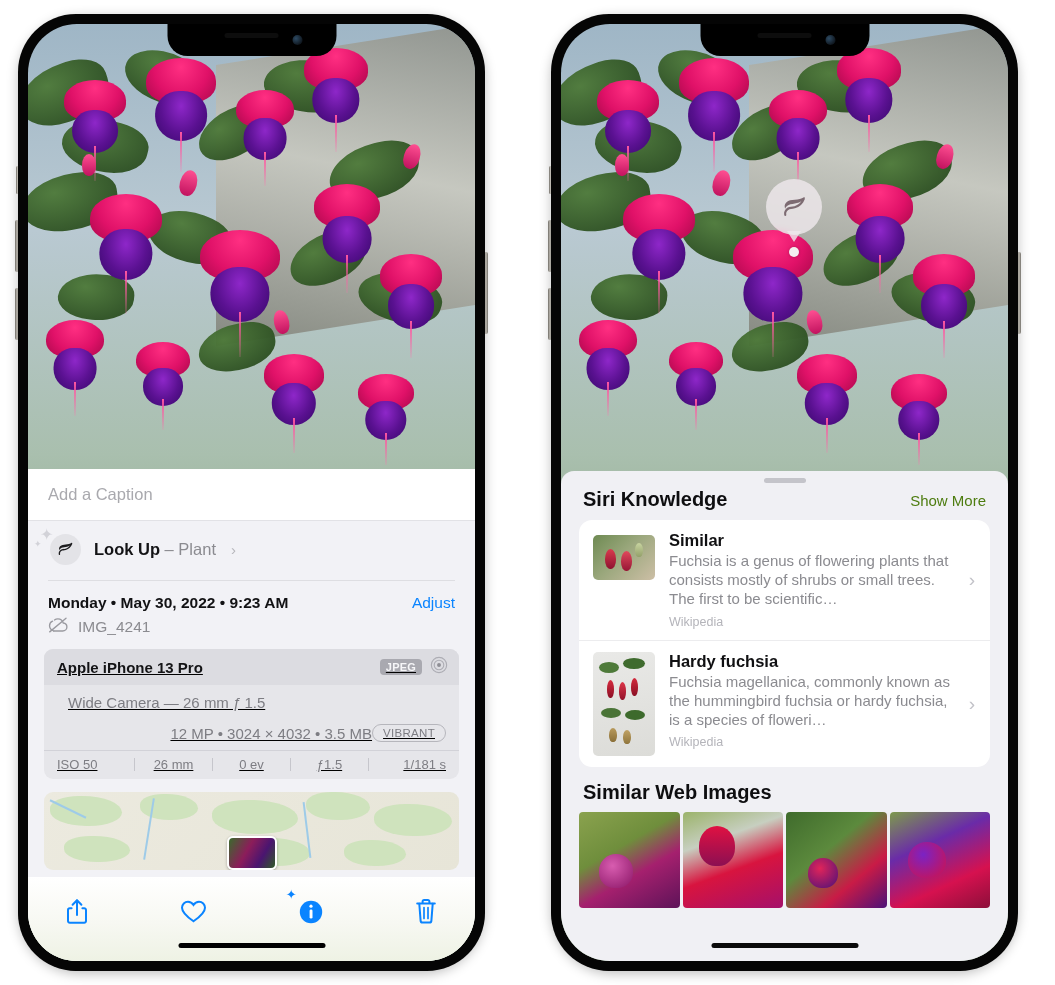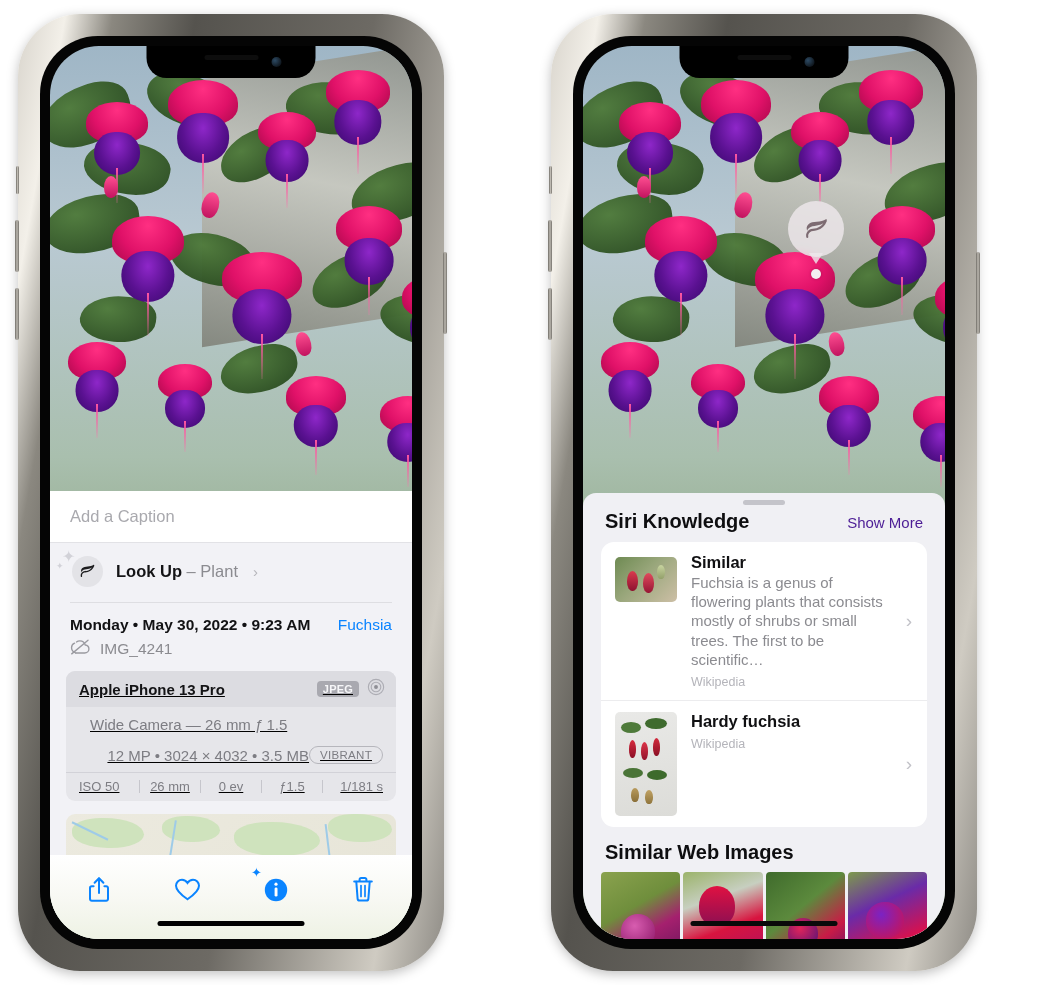--- a/index.html
+++ b/index.html
@@ -7,24 +7,24 @@
     width: 1055px; height: 985px;
     background: #ffffff;
     font-family: "Liberation Sans", sans-serif;
     overflow: hidden;
   }
   .stage { position: relative; width: 1055px; height: 985px; }
 
   
   .phone {
     position: absolute;
-    width: 426px; height: 957px;
+    width: 467px; height: 957px;
     border-radius: 62px;
     background: linear-gradient(100deg,#d8d4cc 0%,#f3f0e9 8%,#8b8880 16%,#55534e 30%,#6d6a64 60%,#cfcbc2 88%,#8d8a84 100%);
-    padding: 22px;
+    padding: 0;
     box-shadow: 0 3px 12px rgba(0,0,0,.25);
   }
   .phone.left  { left: 18px;  top: 14px; }
   .phone.right { left: 551px; top: 14px; }
   .bezel {
     position: relative; width: 100%; height: 100%;
     background: #050505; border-radius: 58px; padding: 10px;
   }
   .screen {
     position: relative; width: 100%; height: 100%;
@@ -228,21 +228,21 @@
   .close-btn {
     position: absolute; right: 17px; top: 4px; width: 30px; height: 30px;
     border-radius: 50%; background: #dfdfe4;
     display: flex; align-items: center; justify-content: center;
   }
   .sec-head {
     display: flex; justify-content: space-between; align-items: baseline;
     padding: 5px 22px 9px 22px;
   }
   .sec-title { font-size: 20px; font-weight: 700; color: #0e0e10; }
-  .sec-more { font-size: 15px; color: #4c1d95; }
+  .sec-more { font-size: 15px; color: #4d7c0f; }
   .cards {
     background: #ffffff; border-radius: 13px; margin: 0 18px; overflow: hidden;
   }
   .kcard { display: flex; align-items: stretch; padding: 11px 12px 11px 14px; gap: 14px; }
   .kcard + .kcard { border-top: 1px solid #ececee; }
   .kthumb { width: 62px; flex: none; border-radius: 5px; overflow: hidden; position: relative; }
   .kthumb.t1 { height: 45px; margin-top: 4px; background: linear-gradient(135deg,#6e8a52,#9aa77c 45%,#cdbfa6); }
   .kthumb.t2 { height: 104px; background: linear-gradient(170deg,#e9e9e7,#dcdcd8); }
   .kt-f { position: absolute; border-radius: 50% 50% 45% 45%; }
   .kbody { flex: 1; min-width: 0; }
@@ -377,21 +377,21 @@
             <div class="lu-text">
               <span>Look Up</span><span class="sub"> – </span><span class="sub">Plant</span>
             </div>
             <span class="lu-chev">›</span>
           </div>
 
           <div class="divider"></div>
 
           <div class="date-row">
             <span class="date-txt">Monday • May 30, 2022 • 9:23 AM</span>
-            <span class="adjust">Fuchsia</span>
+            <span class="adjust">Adjust</span>
           </div>
 
           <div class="file-row">
             <span>
               <svg width="21" height="16" viewBox="0 0 26 20" aria-hidden="true">
                 <path d="M7 17.5h11.2c3 0 5.3-2.2 5.3-5 0-2.6-2-4.7-4.6-5-.7-3-3.4-5.2-6.7-5.2-1.6 0-3 .5-4.2 1.4" fill="none" stroke="#9a9aa0" stroke-width="1.7" stroke-linecap="round"></path>
                 <path d="M5.6 5.2C3.3 6.1 1.8 8.2 1.8 10.8c0 3.1 2.3 5.4 5.2 6.7" fill="none" stroke="#9a9aa0" stroke-width="1.7" stroke-linecap="round"></path>
                 <line x1="2" y1="18.6" x2="22.4" y2="1.6" stroke="#9a9aa0" stroke-width="1.7" stroke-linecap="round"></line>
               </svg>
             </span>
@@ -622,20 +622,21 @@
                 <div class="kt-f" style="left:14px; top:28px; width:7px;  height:18px; background:linear-gradient(180deg,#d62b3e,#8c0f26);"></div>
                 <div class="kt-f" style="left:26px; top:30px; width:7px;  height:18px; background:linear-gradient(180deg,#dc3548,#93122b);"></div>
                 <div class="kt-f" style="left:38px; top:26px; width:7px;  height:18px; background:linear-gradient(180deg,#d32a3c,#8a0f24);"></div>
                 <div class="kt-f" style="left:8px;  top:56px; width:20px; height:10px; border-radius:50%; background:#4a7437;"></div>
                 <div class="kt-f" style="left:32px; top:58px; width:20px; height:10px; border-radius:50%; background:#3d6a2c;"></div>
                 <div class="kt-f" style="left:16px; top:76px; width:8px;  height:14px; background:linear-gradient(180deg,#b89a5c,#8a6f38);"></div>
                 <div class="kt-f" style="left:30px; top:78px; width:8px;  height:14px; background:linear-gradient(180deg,#c0a264,#8f753c);"></div>
               </div>
               <div class="kbody">
                 <div class="ktitle">Hardy fuchsia</div>
+                <div class="kdesc">Fuchsia magellanica, commonly known as the hummingbird fuchsia or hardy fuchsia, is a species of floweri…</div>
                 <div class="ksrc">Wikipedia</div>
               </div>
               <div class="kchev">›</div>
             </div>
           </div>
 
           <div class="sec-head sec-head2">
             <span class="sec-title">Similar Web Images</span>
           </div>
 

